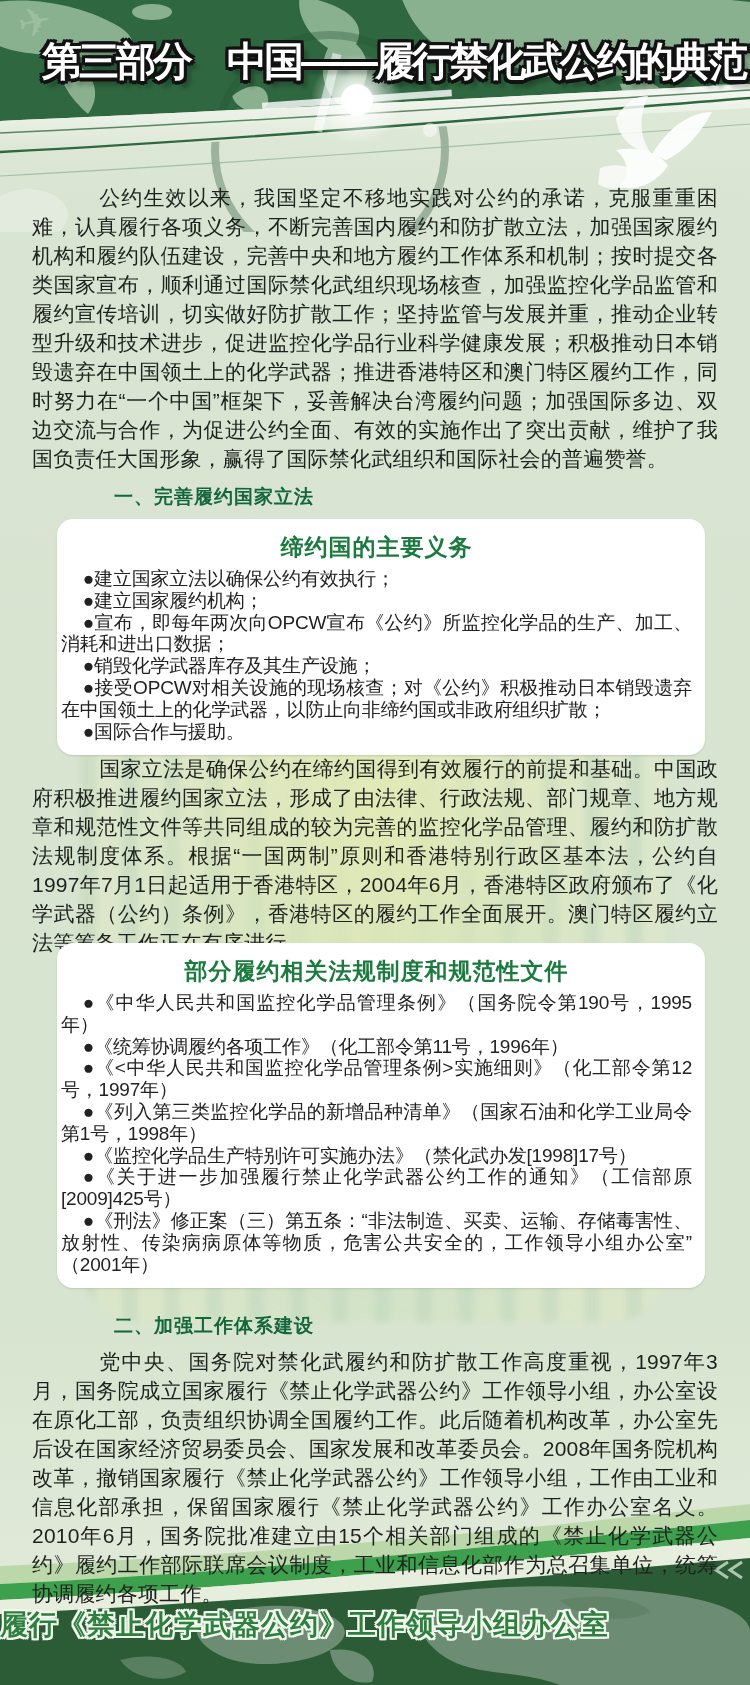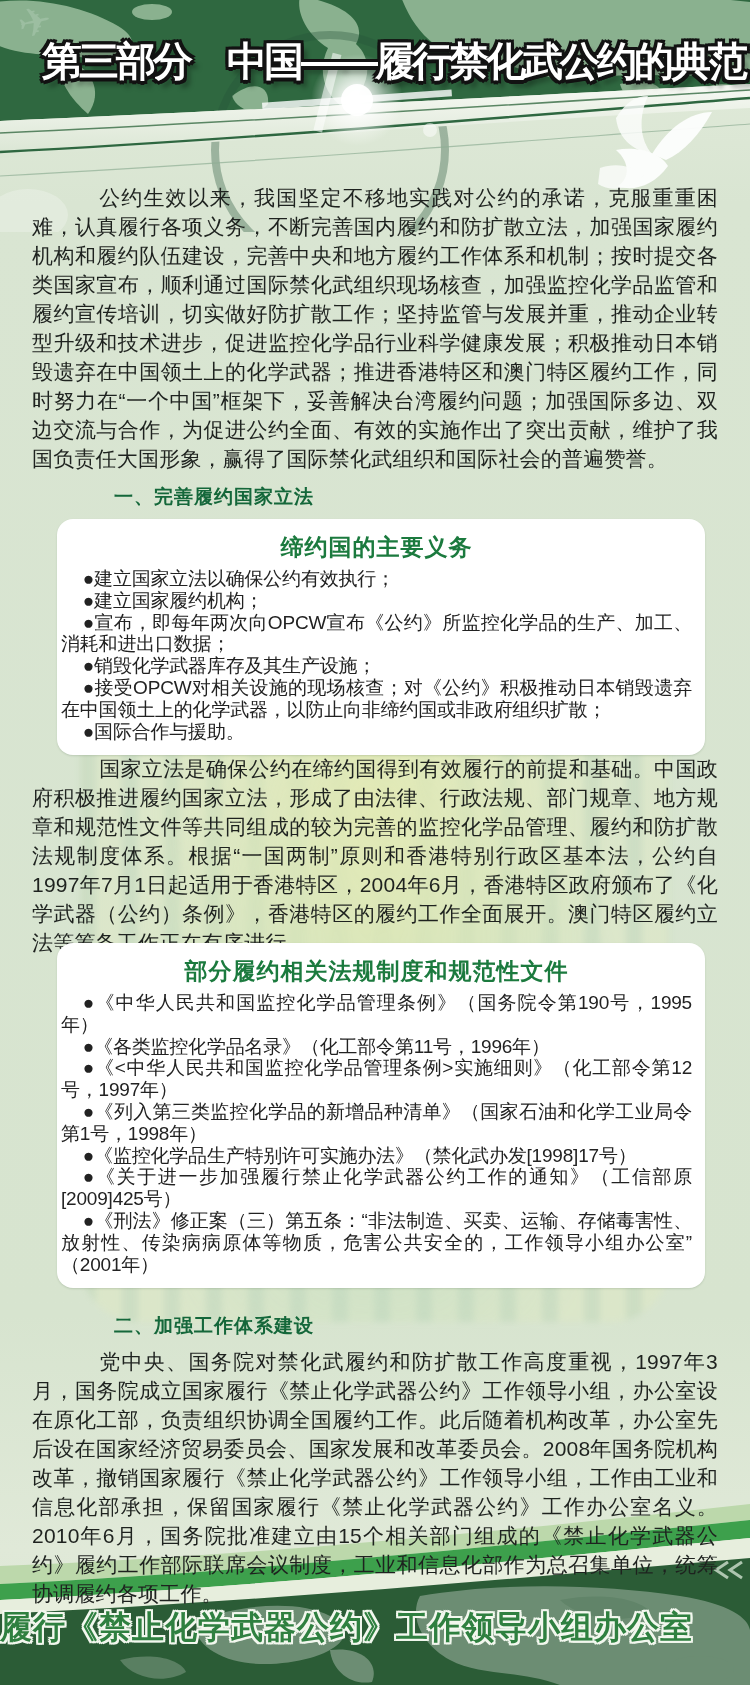--- a/index.html
+++ b/index.html
@@ -56,21 +56,21 @@
     font-size:23px; font-weight:bold; color:#1b7a3e; letter-spacing:1px;
   }
   .bullet{
     margin:0; font-size:19px; line-height:21.8px; color:#222;
     text-align:justify; text-indent:1.15em; letter-spacing:-.2px;
   }
   
   .footer-svg{position:absolute;left:0;top:1500px;z-index:1;}
   .footer-org{
     position:absolute; left:0; top:1606px; width:604px; z-index:3;
-    text-align:center; font-size:32px; font-weight:800; letter-spacing:1px;
+    text-align:center; font-size:28px; font-weight:800; letter-spacing:1px;
     color:#2f8040; white-space:nowrap;
     text-shadow:
       -2px -2px 0 #f2f7ee, 2px -2px 0 #f2f7ee, -2px 2px 0 #f2f7ee, 2px 2px 0 #f2f7ee,
       -2px 0 0 #f2f7ee, 2px 0 0 #f2f7ee, 0 -2px 0 #f2f7ee, 0 2px 0 #f2f7ee;
   }
 </style>
 </head>
 <body>
 
 <div class="poster">
@@ -154,21 +154,21 @@
 
   <div class="flow" style="top:754px;">
     <p class="para">国家立法是确保公约在缔约国得到有效履行的前提和基础。中国政府积极推进履约国家立法，形成了由法律、行政法规、部门规章、地方规章和规范性文件等共同组成的较为完善的监控化学品管理、履约和防扩散法规制度体系。根据“一国两制”原则和香港特别行政区基本法，公约自1997年7月1日起适用于香港特区，2004年6月，香港特区政府颁布了《化学武器（公约）条例》，香港特区的履约工作全面展开。澳门特区履约立法等筹备工作正在有序进行。</p>
   </div>
 
   <div class="wbox" style="top:943px;">
     <h3 class="wbox-title">部分履约相关法规制度和规范性文件</h3>
     <div>
 
     <p class="bullet">●《中华人民共和国监控化学品管理条例》（国务院令第190号，1995年）</p>
-        <p class="bullet">●《各类监控化学品名录》（化工部令第11号，1996年）</p>
+        <p class="bullet">●《统筹协调履约各项工作》（化工部令第11号，1996年）</p>
         <p class="bullet">●《&lt;中华人民共和国监控化学品管理条例&gt;实施细则》（化工部令第12号，1997年）</p>
         <p class="bullet">●《列入第三类监控化学品的新增品种清单》（国家石油和化学工业局令第1号，1998年）</p>
         <p class="bullet">●《监控化学品生产特别许可实施办法》（禁化武办发[1998]17号）</p>
         <p class="bullet">●《关于进一步加强履行禁止化学武器公约工作的通知》（工信部原[2009]425号）</p>
         <p class="bullet">●《刑法》修正案（三）第五条：“非法制造、买卖、运输、存储毒害性、放射性、传染病病原体等物质，危害公共安全的，工作领导小组办公室”（2001年）</p>
       </div>
   </div>
 
   <h2 class="sec-heading" style="top:1309px;">二、加强工作体系建设</h2>
 

